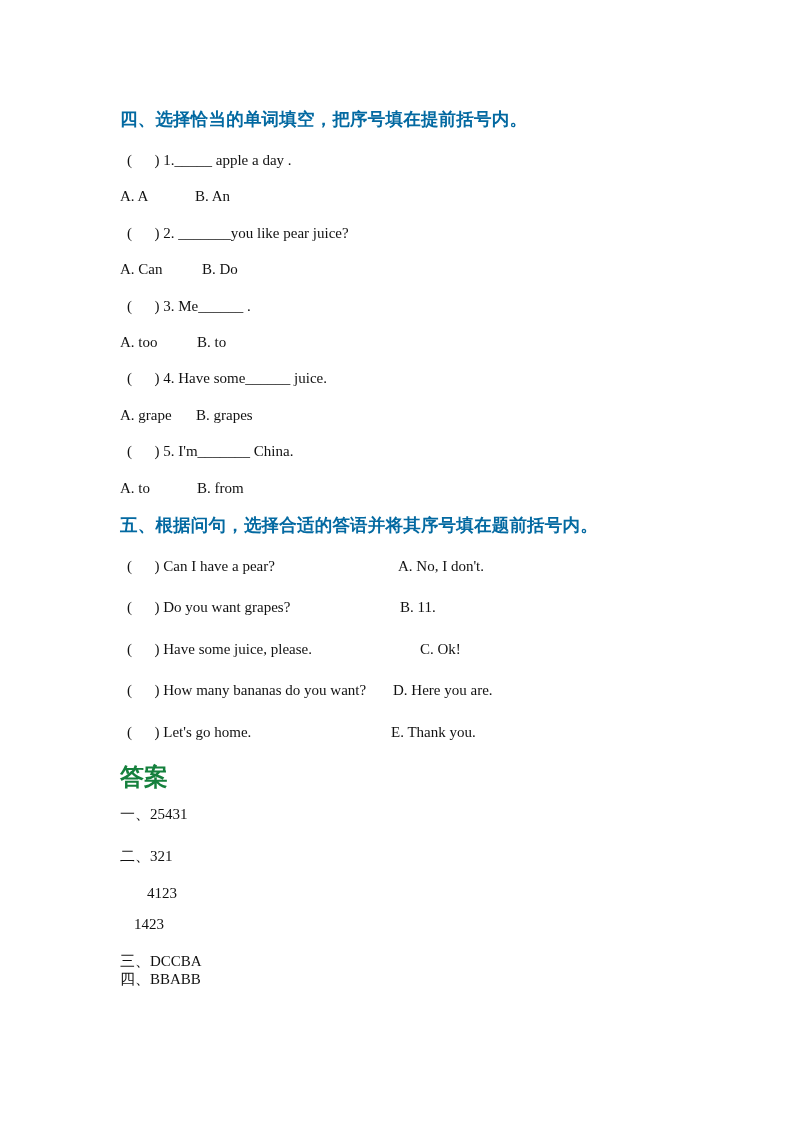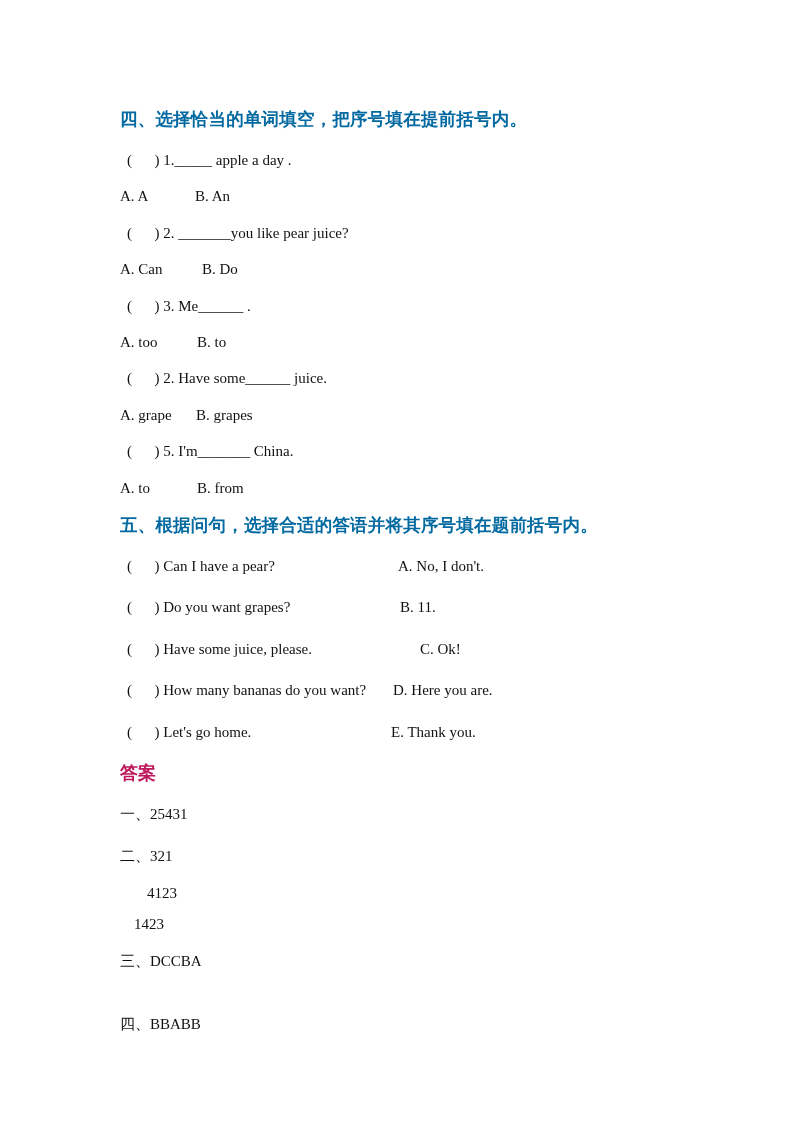--- a/index.html
+++ b/index.html
@@ -8,41 +8,41 @@
       font-family: "Liberation Serif", serif; color: #111111;
     }
     .abs { position: absolute; white-space: pre; }
     .heading {
       font-family: "DejaVu Sans", sans-serif; font-weight: bold;
       font-size: 17.5px; color: #0369a1; letter-spacing: 0.2px;
     }
     .line { font-size: 15px; line-height: 16px; }
     .ans-title {
       font-family: "DejaVu Sans", sans-serif; font-weight: bold;
-      font-size: 18px; color: #be185d; text-align: center;
+      font-size: 24px; color: #15803d; text-align: center;
     }
   </style>
 </head>
 <body>
 
 <div class="abs heading" style="left:120px; top:107px;">四、选择恰当的单词填空，把序号填在提前括号内。</div>
 
 <div class="abs line" style="left:127px; top:152px;"><span>(      )</span> <span>1._____ apple a day .</span></div>
 <div class="abs line" style="left:120px; top:188px;">A. A</div>
 <div class="abs line" style="left:195px; top:188px;">B. An</div>
 
 <div class="abs line" style="left:127px; top:225px;"><span>(      )</span> <span>2. _______you like pear juice?</span></div>
 <div class="abs line" style="left:120px; top:261px;">A. Can</div>
 <div class="abs line" style="left:202px; top:261px;">B. Do</div>
 
 <div class="abs line" style="left:127px; top:298px;"><span>(      )</span> <span>3. Me______ .</span></div>
 <div class="abs line" style="left:120px; top:334px;">A. too</div>
 <div class="abs line" style="left:197px; top:334px;">B. to</div>
 
-<div class="abs line" style="left:127px; top:370px;"><span>(      )</span> <span>2. Have some______ juice.</span></div>
+<div class="abs line" style="left:127px; top:370px;"><span>(      )</span> <span>4. Have some______ juice.</span></div>
 <div class="abs line" style="left:120px; top:407px;">A. grape</div>
 <div class="abs line" style="left:196px; top:407px;">B. grapes</div>
 
 <div class="abs line" style="left:127px; top:443px;"><span>(      )</span> <span>5. I'm_______ China.</span></div>
 <div class="abs line" style="left:120px; top:480px;">A. to</div>
 <div class="abs line" style="left:197px; top:480px;">B. from</div>
 
 <div class="abs heading" style="left:120px; top:513px;">五、根据问句，选择合适的答语并将其序号填在题前括号内。</div>
 
 <div class="abs line" style="left:127px; top:558px;"><span>(      )</span> <span>Can I have a pear?</span></div>
@@ -59,13 +59,13 @@
 
 <div class="abs line" style="left:127px; top:724px;"><span>(      )</span> <span>Let's go home.</span></div>
 <div class="abs line" style="left:391px; top:724px;">E. Thank you.</div>
 
 <div class="abs ans-title" style="left:120px; top:761px;">答案</div>
 <div class="abs line" style="left:120px; top:806px;">一、25431</div>
 <div class="abs line" style="left:120px; top:848px;">二、321</div>
 <div class="abs line" style="left:147px; top:885px;">4123</div>
 <div class="abs line" style="left:134px; top:916px;">1423</div>
 <div class="abs line" style="left:120px; top:953px;text-align:center;">三、DCCBA</div>
-<div class="abs line" style="left:120px; top:1016px;">四、BBABB</div>
+<div class="abs line" style="left:120px; top:971px;">四、BBABB</div>
 
 </body></html>

